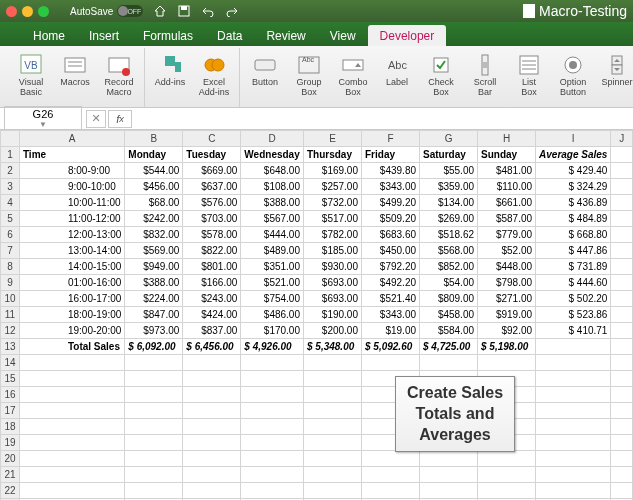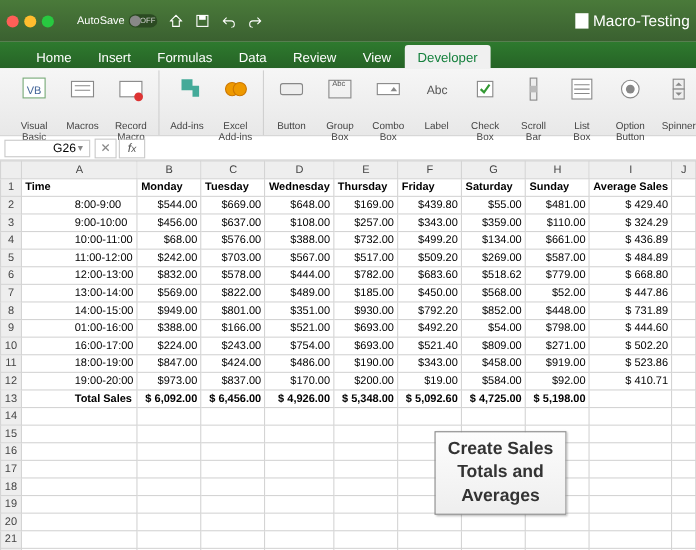--- a/index.html
+++ b/index.html
@@ -1,56 +1,56 @@
 <!DOCTYPE html>
 <html><head>
 <meta charset="utf-8">
 <style>
   * { box-sizing: border-box; margin: 0; padding: 0; }
   body { font-family: -apple-system, "Segoe UI", Arial, sans-serif; font-size: 11px; background: #fff; width: 633px; }
   
-  .titlebar { height: 38px; background: linear-gradient(#4a7a3a, #3a6030); display: flex; align-items: center; padding: 0 6px; color: #fff; }
+  .titlebar { height: 22px; background: linear-gradient(#4a7a3a, #3a6030); display: flex; align-items: center; padding: 0 6px; color: #fff; }
   .win-btn { width: 11px; height: 11px; border-radius: 50%; margin-right: 5px; }
   .tb-gap { width: 16px; }
   .tb-items { display: flex; align-items: center; gap: 10px; font-size: 10px; }
   .autosave-pill { display:flex; align-items:center; gap:4px; }
   .pill { width: 26px; height: 12px; background: #2b4a22; border-radius: 6px; position: relative; display:flex; align-items:center; justify-content:flex-end; padding-right:2px; font-size:7px; color:#ddd; }
   .pill::before { content:""; width:10px; height:10px; background:#888; border-radius:50%; position:absolute; left:1px; top:1px; }
   .tb-icon { width:14px; height:14px; display:flex; align-items:center; justify-content:center; color:#fff; }
   .doc-name { margin-left:auto; display:flex; align-items:center; gap:4px; font-size:14px; }
   .doc-icon { width:12px; height:14px; background:#fff; }
   
   .tabs { height: 24px; background: linear-gradient(#2e7a2e, #266326); display:flex; align-items:flex-end; padding-left: 21px; }
   .tab { padding: 4px 12px 3px; font-size: 12px; color: #fff; cursor:pointer; }
-  .tab.active { background:#f0f0f0; color:#15803d; border-radius:3px 3px 0 0;text-align:right; }
+  .tab.active { background:#f0f0f0; color:#be185d; border-radius:3px 3px 0 0;text-align:right; }
   
   .ribbon { height: 62px; background: linear-gradient(#f6f6f6,#e8e8e8); border-bottom:1px solid #c9c9c9; display:flex; padding: 2px 6px 0; gap: 0; }
   .rgroup { display:flex; align-items:flex-start; padding: 2px 4px; border-right:1px solid #d0d0d0; gap: 2px; }
   .rbtn { display:flex; flex-direction:column; align-items:center; justify-content:flex-start; width: 42px; padding:2px 0; font-size:9px; line-height:1.1; text-align:center; color:#444; cursor:pointer; }
-  .rbtn .bigicon { width:26px; height:26px; margin-bottom:16px; display:flex; align-items:center; justify-content:flex-end; }
+  .rbtn .bigicon { width:26px; height:26px; margin-bottom:0; display:flex; align-items:center; justify-content:flex-end; }
   
   .fbar { height: 22px; border-bottom:1px solid #c9c9c9; display:flex; align-items:center; background:#fff; }
-  .namebox { width: 78px; border:1px solid #c9c9c9; margin:2px 4px; padding:1px 4px; font-size:11px; display:flex; align-items:center; justify-content:flex-end; }
+  .namebox { width: 78px; border:1px solid #c9c9c9; margin:2px 4px; padding:1px 4px; font-size:11px; display:flex; align-items:center; justify-content:space-between;flex-direction:column; }
   .namebox .chev { font-size:8px; color:#888; }
   .fx-btn { width: 24px; height:18px; border:1px solid #c9c9c9; display:flex; align-items:center; justify-content:center; font-style:italic; color:#555; margin-right:4px; cursor:pointer; }
   .flex { flex:1; }
   .cancel-btn { width:20px; height:18px; display:flex; align-items:center; justify-content:center; color:#888; border:1px solid #c9c9c9; margin-right:2px; }
   
   .grid { position:relative; }
   table { border-collapse: collapse; table-layout: fixed; }
   th, td { border: 0.5px solid #d4d4d4; height: 16px; font-size: 10px; padding: 0 3px; overflow:hidden; white-space:nowrap; }
   th { background:#eee; font-weight: normal; color:#444; text-align:center; }
   th.rowh { width: 20px; background:#eee; }
   .colA { width: 66px; }
   .colData { width: 63px; }
   .colLast { width: 34px; }
   td { text-align:right; color:#000; }
   td.lbl { text-align:left;padding-left:48px; }
   td.hdr { font-weight:bold; text-align:left; }
-  td.hdr.rt { text-align:right; }
+  td.hdr.rt { text-align:left;font-style:italic; }
   .sep-col .cell-sun, .sep-col-left { border-left: 1px dashed #888 !important; }
   .macro-btn { position:absolute; left:395px; top: 246px; width:120px; border:1px solid #888; background:linear-gradient(#fdfdfd,#eee); box-shadow:1px 1px 2px rgba(0,0,0,0.3); padding:6px 4px; font-size:16px; font-weight:bold; text-align:center; line-height:1.3; color:#333; cursor:pointer; }
   svg { display:block; }
 </style>
 </head>
 <body>
 
 <div class="titlebar">
   <div class="win-btn" style="background:#ff5f57"></div>
   <div class="win-btn" style="background:#ffbd2e"></div>

